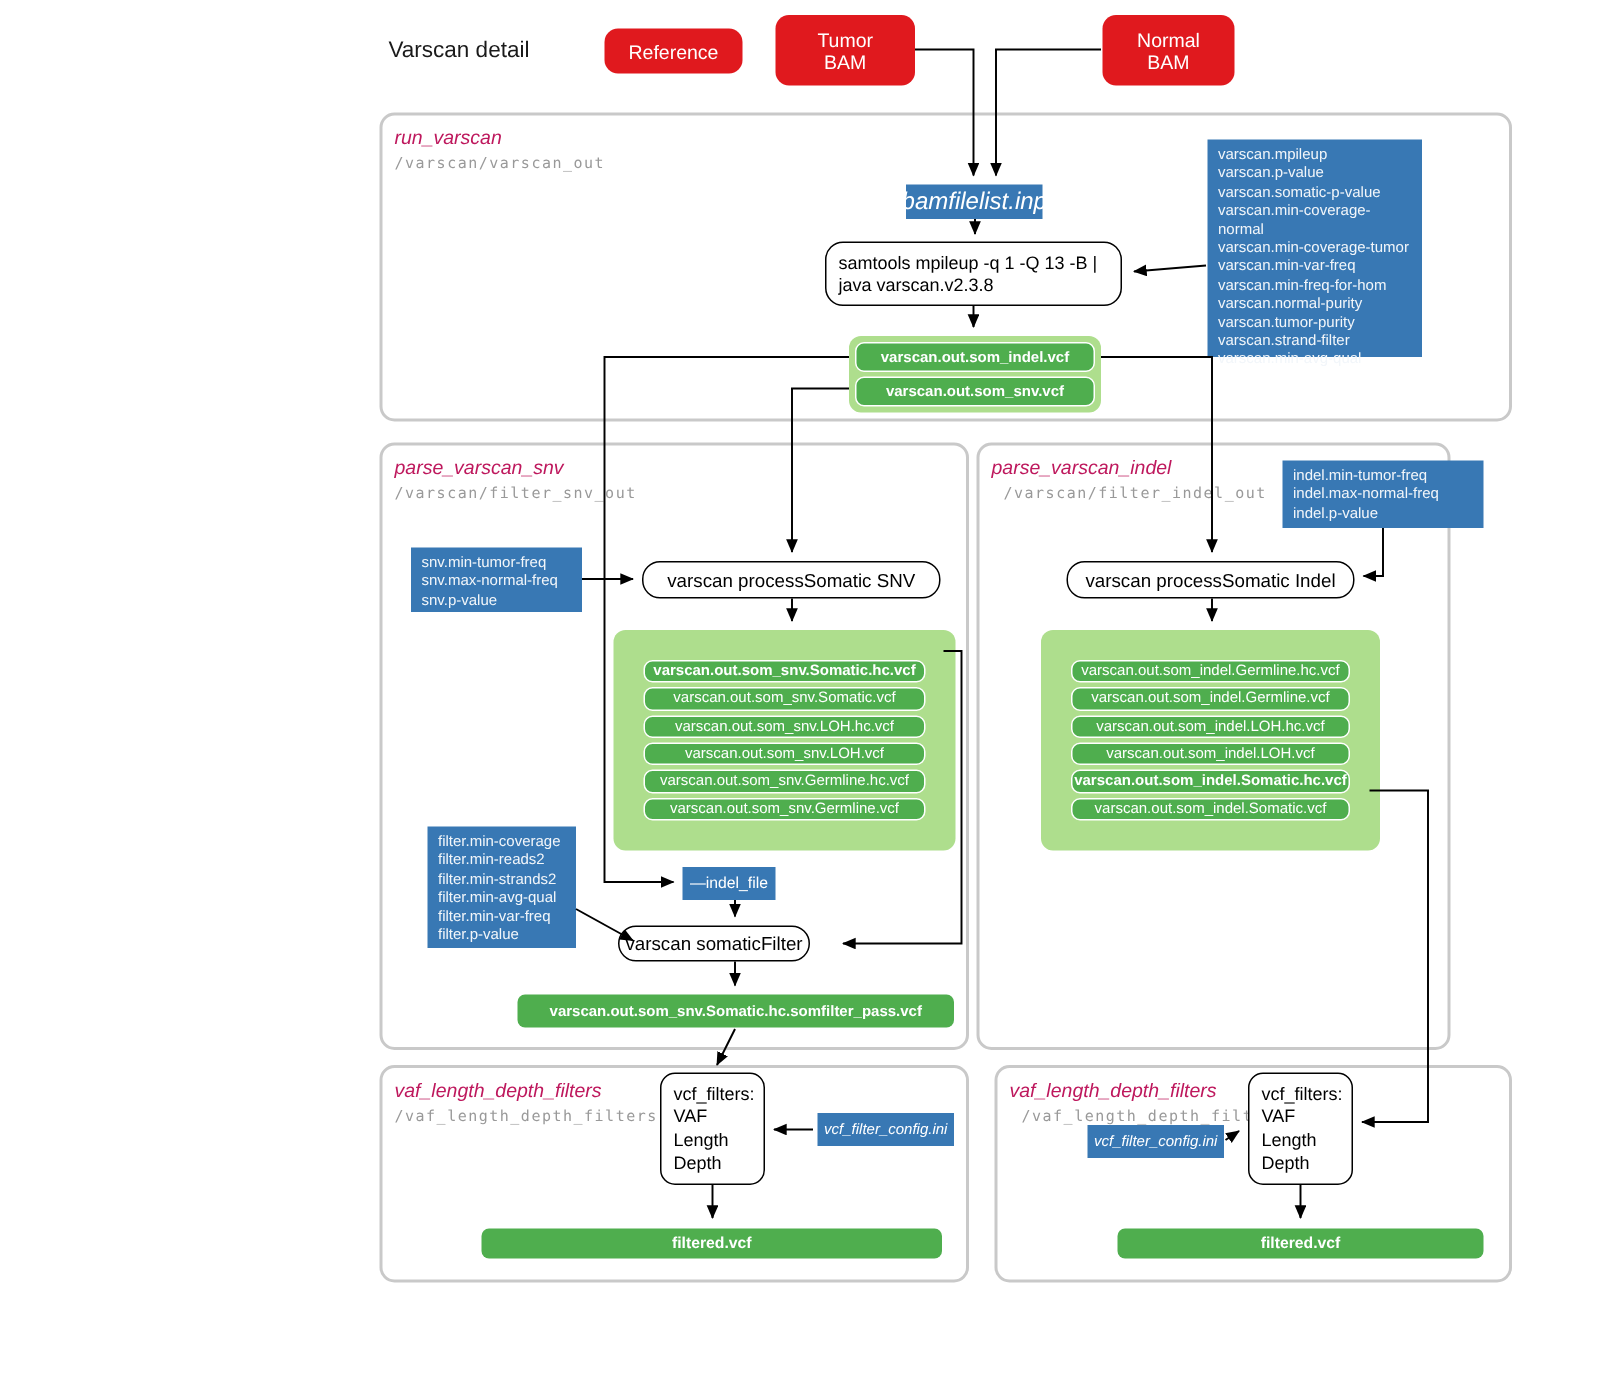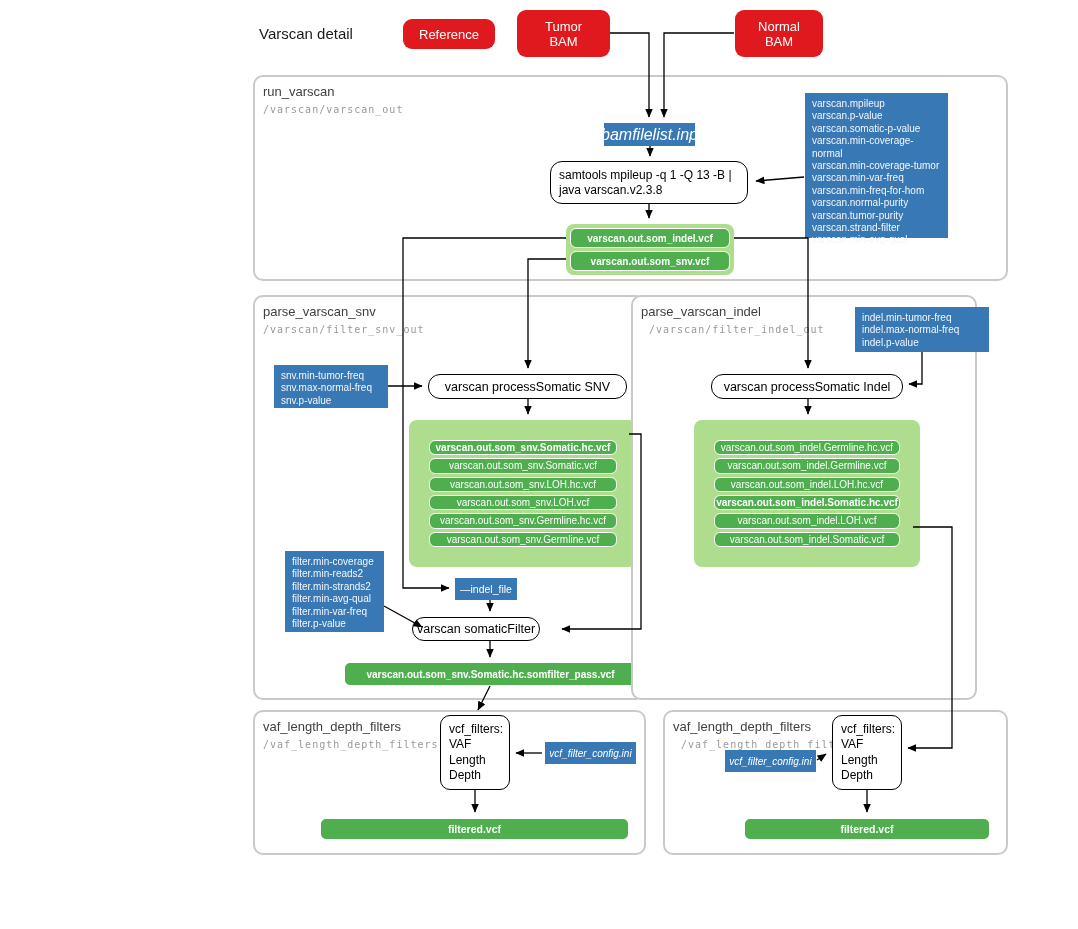--- a/index.html
+++ b/index.html
@@ -3,21 +3,21 @@
 <meta charset="utf-8">
 <style>
   html,body{margin:0;padding:0;background:#fff;}
   .canvas{position:relative;width:1078px;height:929px;background:#fff;
           font-family:"Liberation Sans",sans-serif;overflow:hidden;}
   .abs{position:absolute;box-sizing:border-box;}
   .page-title{left:259px;top:25px;font-size:15px;color:#1a1a1a;}
   .red-box{background:var(--red);color:#fff;border-radius:9px;display:flex;align-items:center;
            justify-content:center;text-align:center;font-size:13px;line-height:15px;white-space:pre-line;}
   .container{border:2px solid var(--border);border-radius:10px;background:#fff;padding:7px 8px;}
-  .c-title{font-size:13px;color:#404040;margin-bottom:5px;}
+  .c-title{font-size:13px;color:#be185d;margin-bottom:5px;font-style:italic;}
   .c-path{font-size:10px;color:var(--path_gray);font-family:"DejaVu Sans Mono",monospace;letter-spacing:1px;}
   .c-path.indent{padding-left:8px;}
   .blue-box{background:var(--blue);color:#f2f6fa;font-size:10px;line-height:12.4px;padding:5px 7px;}
   .blue-file{background:var(--blue);color:#fff;font-style:italic;font-size:16px;display:flex;
              align-items:center;justify-content:center;}
   .blue-plain{background:var(--blue);color:#fff;font-size:10.5px;display:flex;align-items:center;
               justify-content:center;}
   .process{border:1.5px solid #000;border-radius:12px;background:#fff;display:flex;align-items:center;
            justify-content:center;font-size:12.5px;color:#000;}
   .process.cmd{flex-direction:column;align-items:flex-start;justify-content:center;padding-left:8px;
@@ -104,38 +104,38 @@
       <div>filter.min-reads2</div>
       <div>filter.min-strands2</div>
       <div>filter.min-avg-qual</div>
       <div>filter.min-var-freq</div>
       <div>filter.p-value</div>
     </div>
   <div class="abs blue-plain" style="left:455px;top:578px;width:62px;height:22px">—indel_file</div>
   <div class="abs process" style="left:412px;top:617px;width:128px;height:24px">varscan somaticFilter</div>
   <div class="abs green-solo" style="left:345px;top:663px;width:291px;height:22px">varscan.out.som_snv.Somatic.hc.somfilter_pass.vcf</div>
 
-  <div class="abs container" style="left:631px;top:295px;width:346px;height:405px">
+  <div class="abs container" style="left:651px;top:295px;width:316px;height:405px">
     <div class="c-title">parse_varscan_indel</div>
     <div class="c-path indent">/varscan/filter_indel_out</div>
   </div>
   <div class="abs blue-box" style="left:855px;top:307px;width:134px;height:45px">
 
   <div>indel.min-tumor-freq</div>
       <div>indel.max-normal-freq</div>
       <div>indel.p-value</div>
     </div>
   <div class="abs process" style="left:711px;top:374px;width:192px;height:25px">varscan processSomatic Indel</div>
   <div class="abs green-wrap six" style="left:694px;top:420px;width:226px;height:147px">
 
   <div class="green-item">varscan.out.som_indel.Germline.hc.vcf</div>
       <div class="green-item">varscan.out.som_indel.Germline.vcf</div>
       <div class="green-item">varscan.out.som_indel.LOH.hc.vcf</div>
+      <div class="green-item">varscan.out.som_indel.LOH.vcf</div>
       <div class="green-item bold">varscan.out.som_indel.Somatic.hc.vcf</div>
-      <div class="green-item">varscan.out.som_indel.LOH.vcf</div>
       <div class="green-item">varscan.out.som_indel.Somatic.vcf</div>
     </div>
 
   <div class="abs container" style="left:253px;top:710px;width:393px;height:145px">
     <div class="c-title">vaf_length_depth_filters</div>
     <div class="c-path">/vaf_length_depth_filters</div>
   </div>
   <div class="abs process vfilters" style="left:440px;top:715px;width:70px;height:75px">
 
   <div>vcf_filters:</div>

